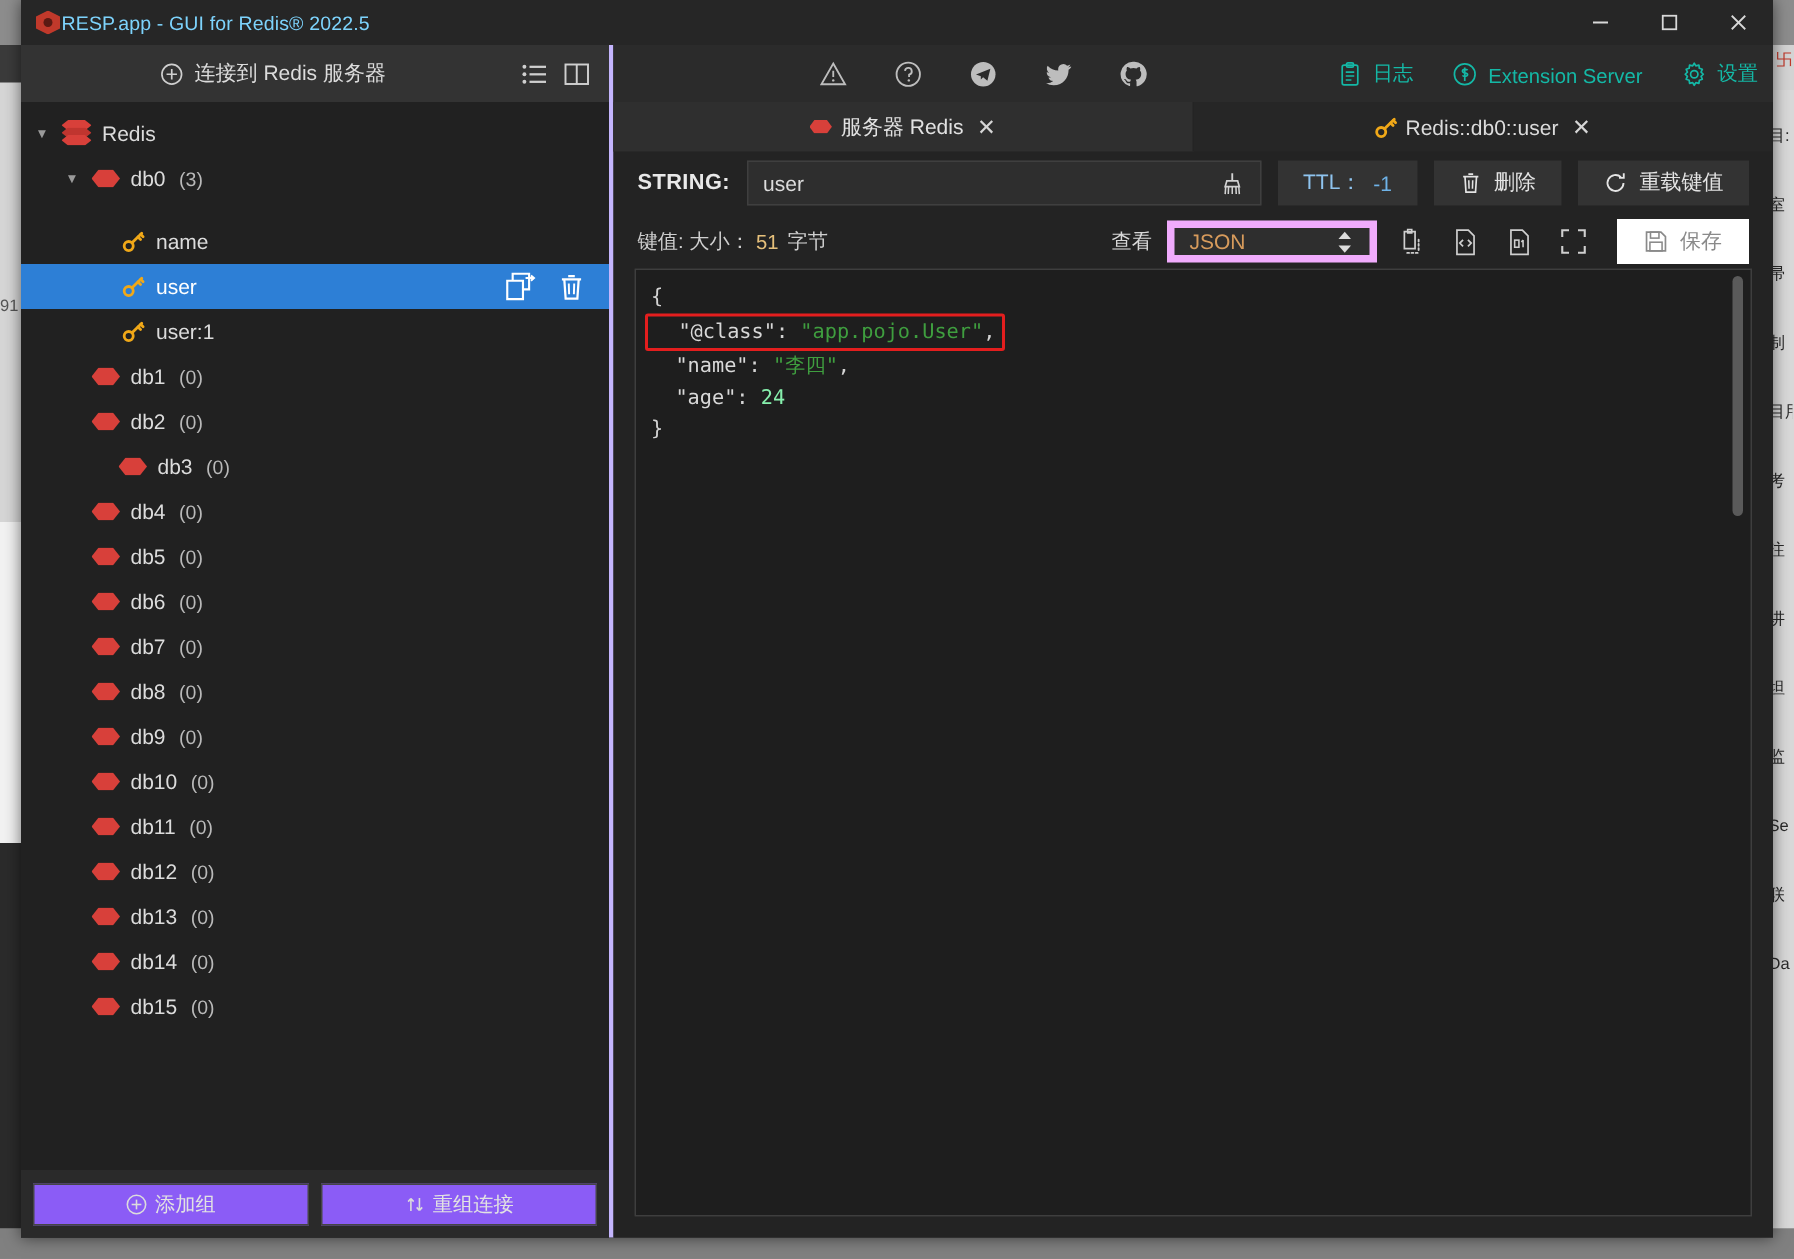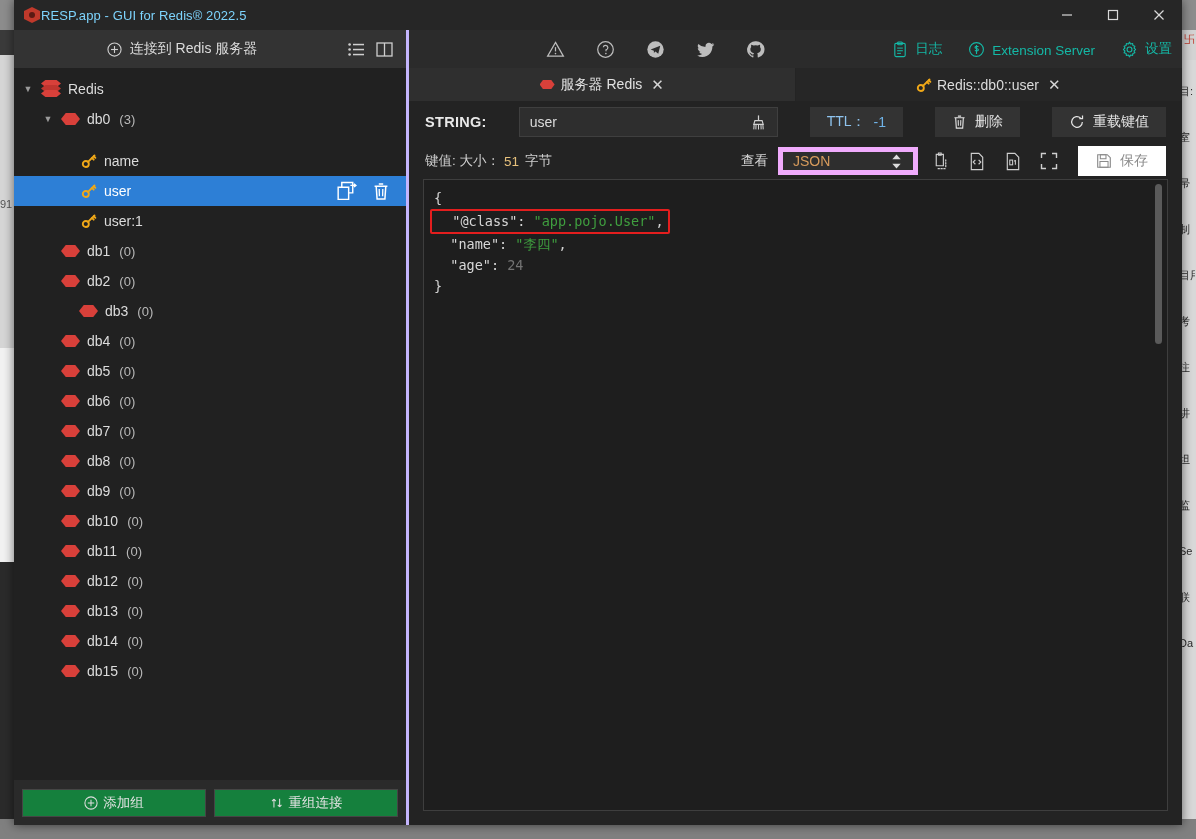--- a/index.html
+++ b/index.html
@@ -125,21 +125,21 @@
   .redis-ico i:nth-child(1){ top: 0; }
   .redis-ico i:nth-child(2){ top: 5px; background:#c0352f;}
   .redis-ico i:nth-child(3){ top: 10px; background:#d8403a;}
   .key-ico { width: 16px; height: 16px; flex:none; color:#f0a818; }
 
   .sb-foot {
     height: 45px; flex:none; background:#2a2a2a; display:flex; align-items:center;
     gap: 0px; padding: 0 8px;
   }
   .sb-btn {
-    flex: 1; height: 28px; background: #15803d; border: 1px solid #454545;
+    flex: 1; height: 28px; background: #8b5cf6; border: 1px solid #454545;
     color: #e2e2e2; font-size: 13.5px; display:flex; align-items:center;
     justify-content:center; gap:5px; cursor:default;
   }
   .sb-btn + .sb-btn { margin-left: 8px; }
 
   
   .main { flex: 1; display: flex; flex-direction: column; min-width: 0; background:#232323; }
 
   .toolbar {
     height: 38px; flex:none; background:#2b2b2b; display:flex; align-items:center;
@@ -157,21 +157,21 @@
     font-size: 14px; color:#e2e2e2; background:#2f2f2f; cursor:default;
     border-right:1px solid #242424;
   }
   .tab.inactive { background:#262626; color:#dcdcdc; }
   .tab .xclose { font-size: 15px; color:#d6d6d6; margin-left:3px; }
   .tab .dbdot {
     width: 15px; height: 9px; background:#d8403a;
     clip-path: polygon(0 50%, 22% 0, 78% 0, 100% 50%, 78% 100%, 22% 100%);
   }
 
-  .keybar { height: 42px; flex:none; display:flex; align-items:center; padding:0 16px; gap:32px; }
+  .keybar { height: 42px; flex:none; display:flex; align-items:center; padding:0 16px; gap:11px; }
   .type-label { font-size:14.5px; font-weight:bold; color:#e9e9e9; letter-spacing:.3px; }
   .key-input {
     flex: 1; height: 30px; background:#2e2e2e; border:1px solid #3f3f3f;
     display:flex; align-items:center; padding: 0 10px; color:#dcdcdc; font-size:14px;
     min-width: 0;
   }
   .key-input .kval { flex:1; color:#dcdcdc; }
   .kbar-btn {
     height: 30px; background:#333333; color:#e4e4e4; font-size:14px;
     display:flex; align-items:center; justify-content:center; gap:8px; padding:0 17px;
@@ -200,21 +200,21 @@
   }
 
   .editor-wrap { flex:1; margin: 0 14px 14px 14px; border:1px solid #3e3e3e; background:#1e1e1e;
                  position:relative; overflow:hidden; min-height:0; }
   .editor {
     padding: 8px 10px; font-family: "DejaVu Sans Mono", monospace; font-size: 13.5px;
     line-height: 21px; color:#d4d4d4; white-space: pre;
   }
   .j-key { color:#d8d8d8; }
   .j-str { color:#3f9e3f; }
-  .j-num { color:#737373; }
+  .j-num { color:#86efac; }
   .j-pun { color:#d4d4d4; }
   .hl-box {
     display:inline-block; border:2px solid #e31e1e; padding: 0px 4px; margin-left:-4px;
     border-radius:2px;
   }
   .ed-scroll {
     position:absolute; right:3px; top:4px; width:7px; height:160px;
     background:#5a5a5a; border-radius:4px;
   }
   .ed-scroll-track {

